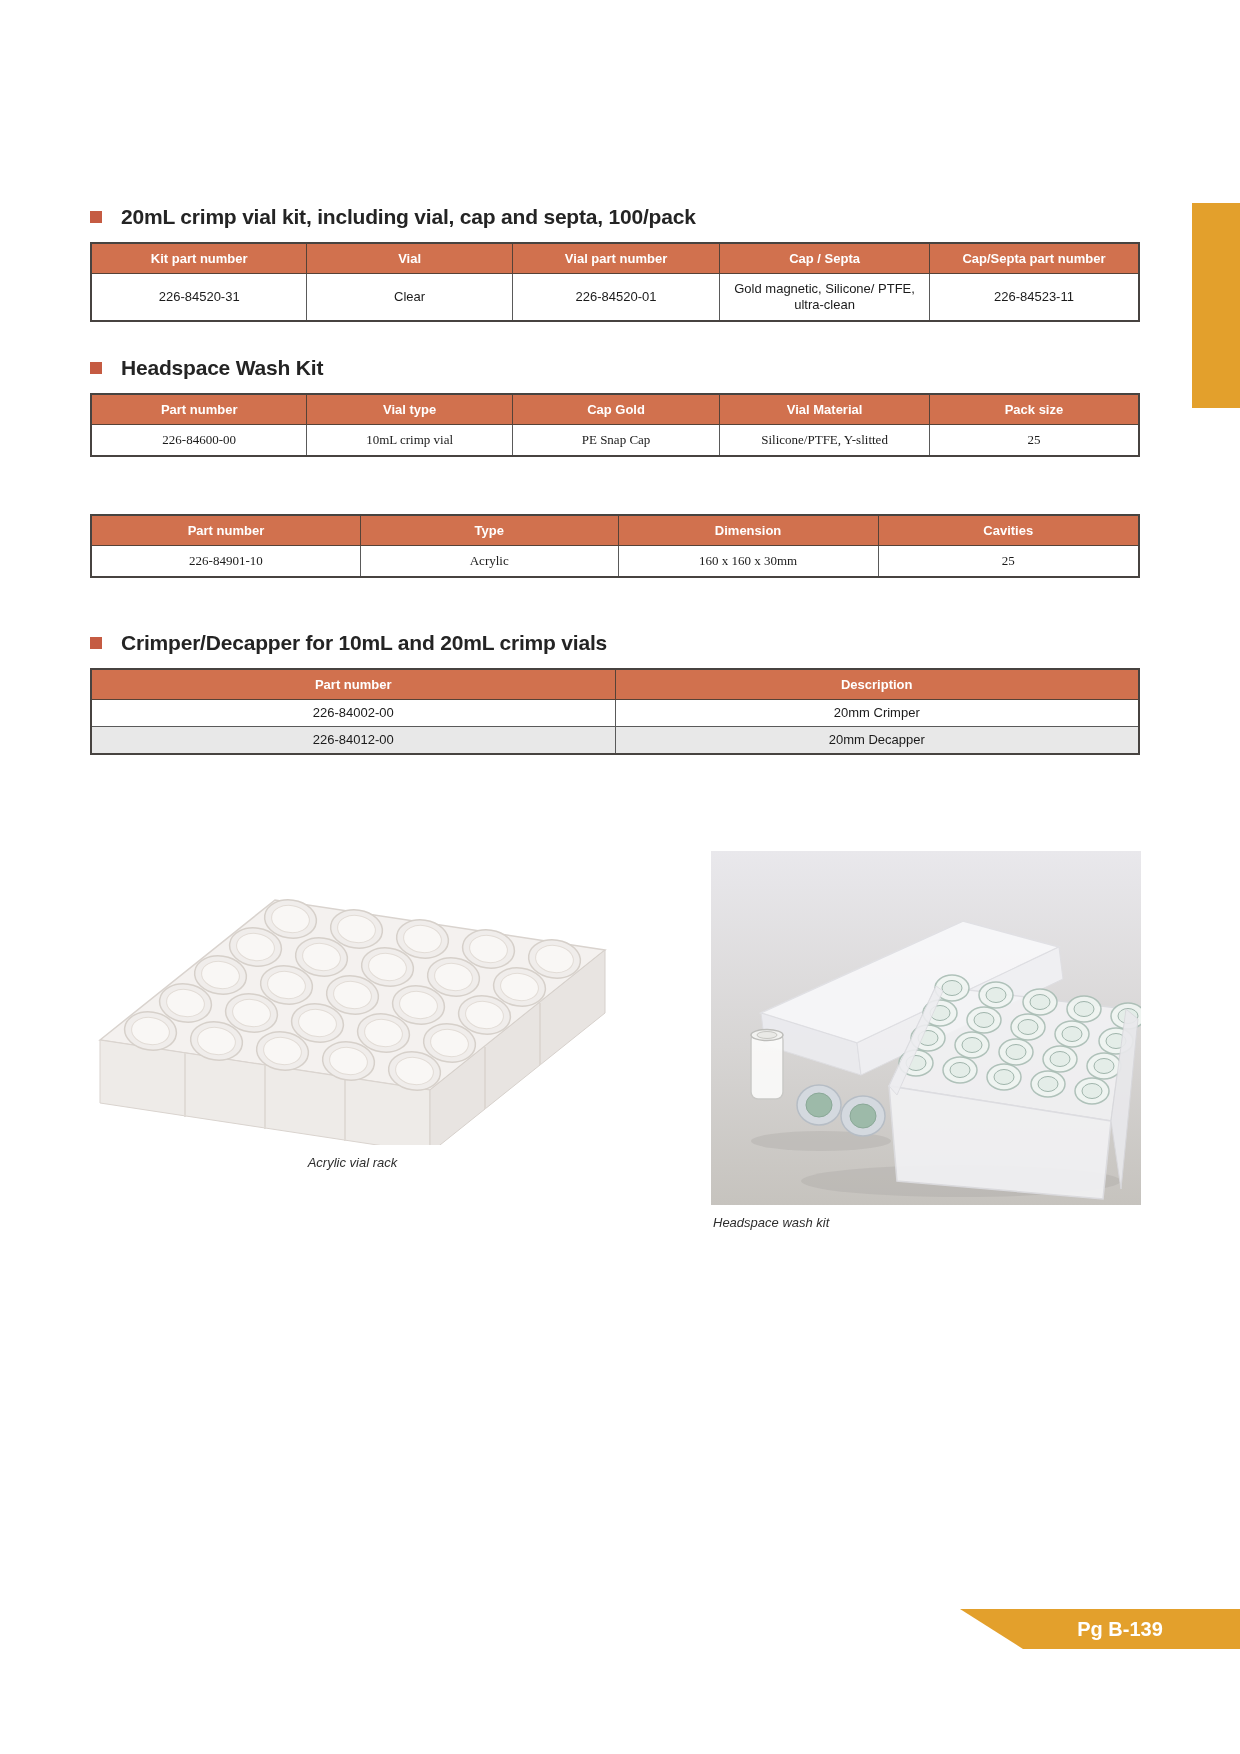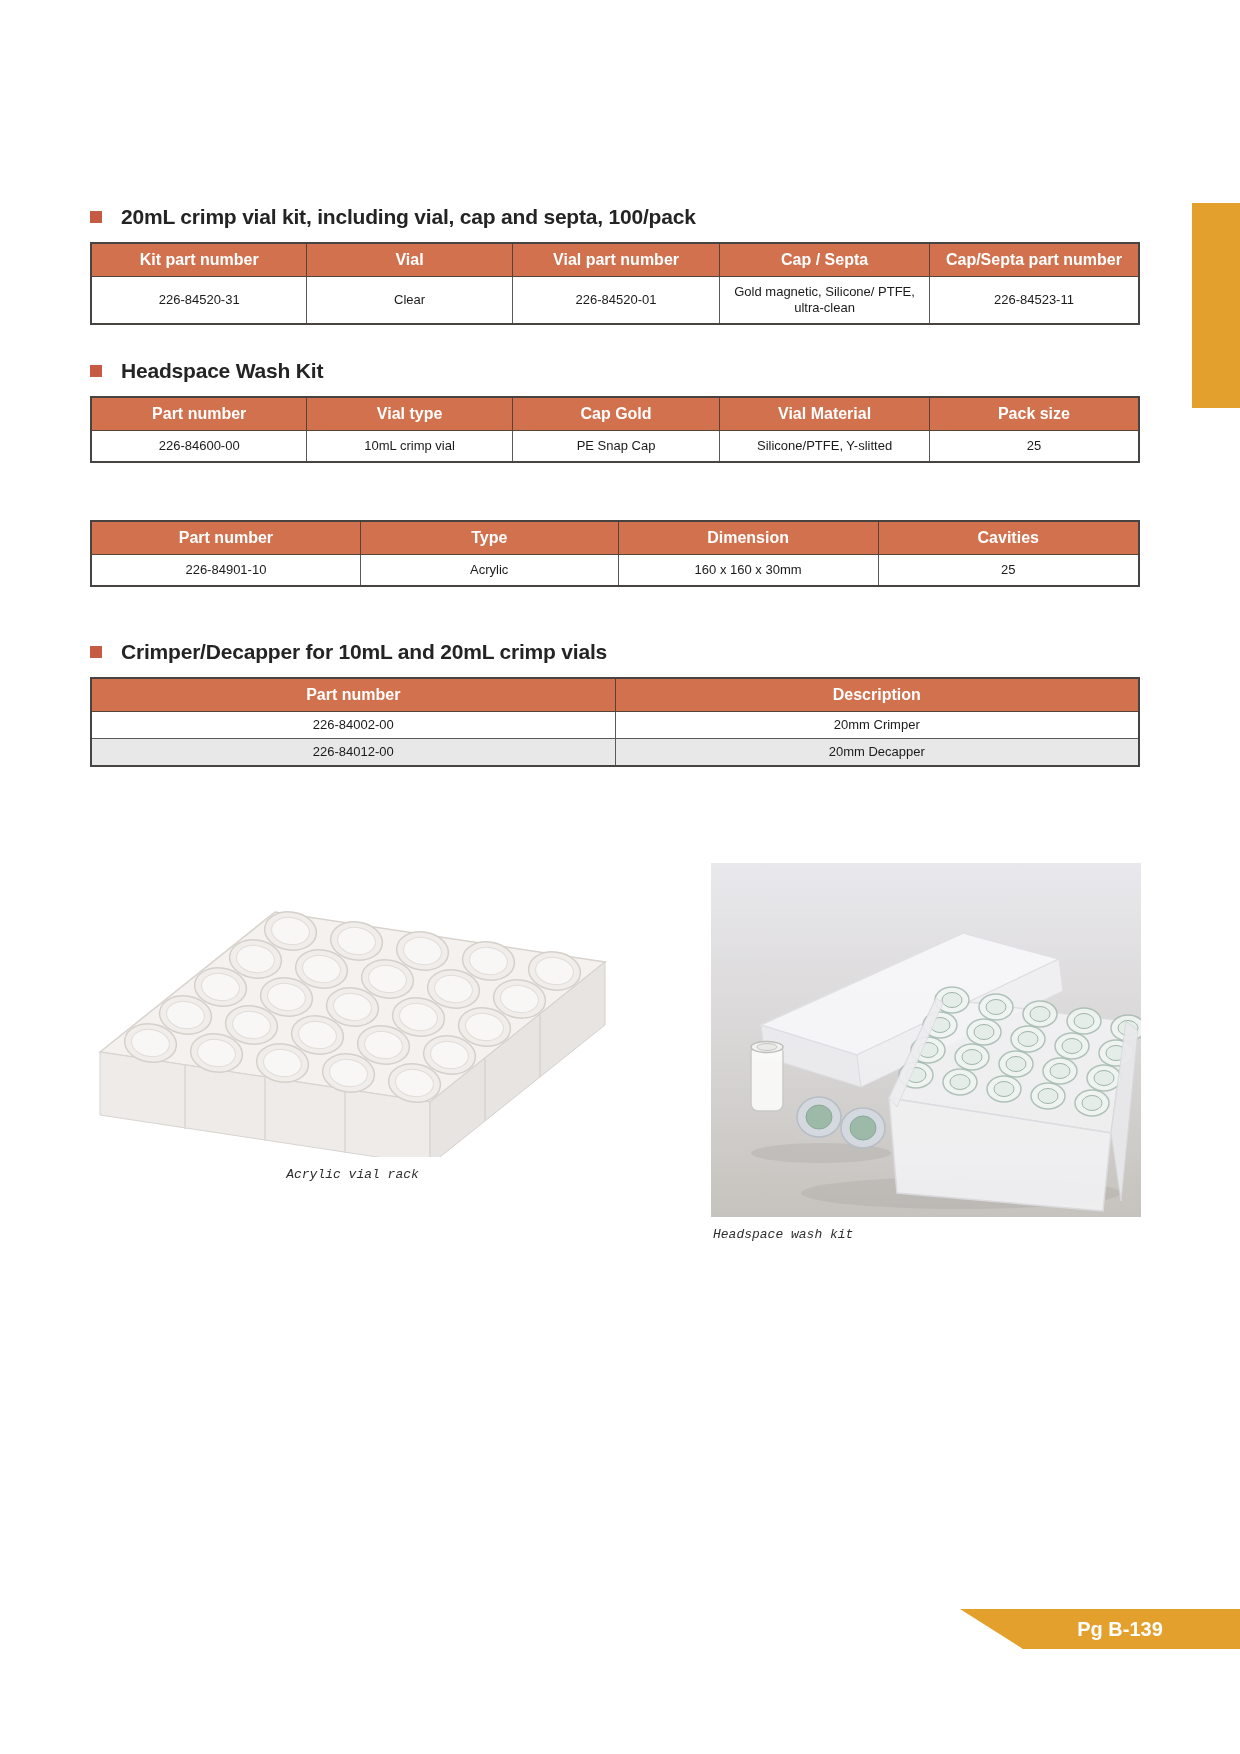--- a/index.html
+++ b/index.html
@@ -13,37 +13,37 @@
 
   .side-tab{position:absolute;right:0;top:203px;width:48px;height:205px;background:var(--accent-orange);}
 
   .content{position:absolute;left:90px;top:205px;width:1050px;}
 
   .section{margin:0;}
   .section-heading{display:flex;align-items:center;gap:19px;font-size:21px;font-weight:bold;color:#242424;letter-spacing:-0.2px;line-height:24px;}
   .bullet{width:12px;height:12px;background:var(--bullet);flex:0 0 auto;}
 
   table{width:100%;border-collapse:collapse;table-layout:fixed;margin-top:13px;border:2px solid #474340;}
-  th{background:var(--table-header-bg);color:#ffffff;font-size:16px;font-weight:bold;vertical-align:middle;padding:7px 4px;border:1px solid #564237;}
+  th{background:var(--table-header-bg);color:#ffffff;font-size:13px;font-weight:bold;vertical-align:middle;padding:7px 4px;border:1px solid #564237;}
   td{font-size:13px;color:#1b1b1b;text-align:center;vertical-align:middle;padding:3px 10px;border:1px solid #5a5a5a;border-top:1px solid #949494;line-height:16px;background:#fff;}
   tr.alt td{background:var(--alt-row);}
   .t1 td{height:40px;}
-  .t2 td,.t3 td{height:24px;}
+  .t2 td,.t3 td{height:24px;font-family:Liberation Serif, serif;}
   .t4 td{height:20px;}
 
   .sec-2{margin-top:34px;}
   .sec-3{margin-top:57px;}
   .sec-4{margin-top:53px;}
 
   .figures{position:relative;margin-top:80px;height:480px;}
   .figure{position:absolute;}
   .figure-left{left:-5px;top:0;width:535px;}
   .figure-right{left:621px;top:16px;width:430px;}
   .figure svg{display:block;}
-  .caption{font-size:13px;font-style:italic;color:#2e2e2e;margin-top:10px;font-family:Liberation Mono, monospace;}
+  .caption{font-size:13px;font-style:italic;color:#2e2e2e;margin-top:10px;}
   .caption-center{text-align:center;}
   .caption-left{text-align:left;padding-left:2px;}
 
   .footer-banner{position:absolute;left:960px;top:1609px;width:280px;height:40px;background:var(--accent-orange);
     clip-path:polygon(0 0,100% 0,100% 100%,22.5% 100%);box-sizing:border-box;padding-left:40px;}
   .footer-banner .label{display:block;color:#fff;font-size:20px;font-weight:bold;line-height:40px;text-align:center;}
 </style>
 </head>
 <body>
 

